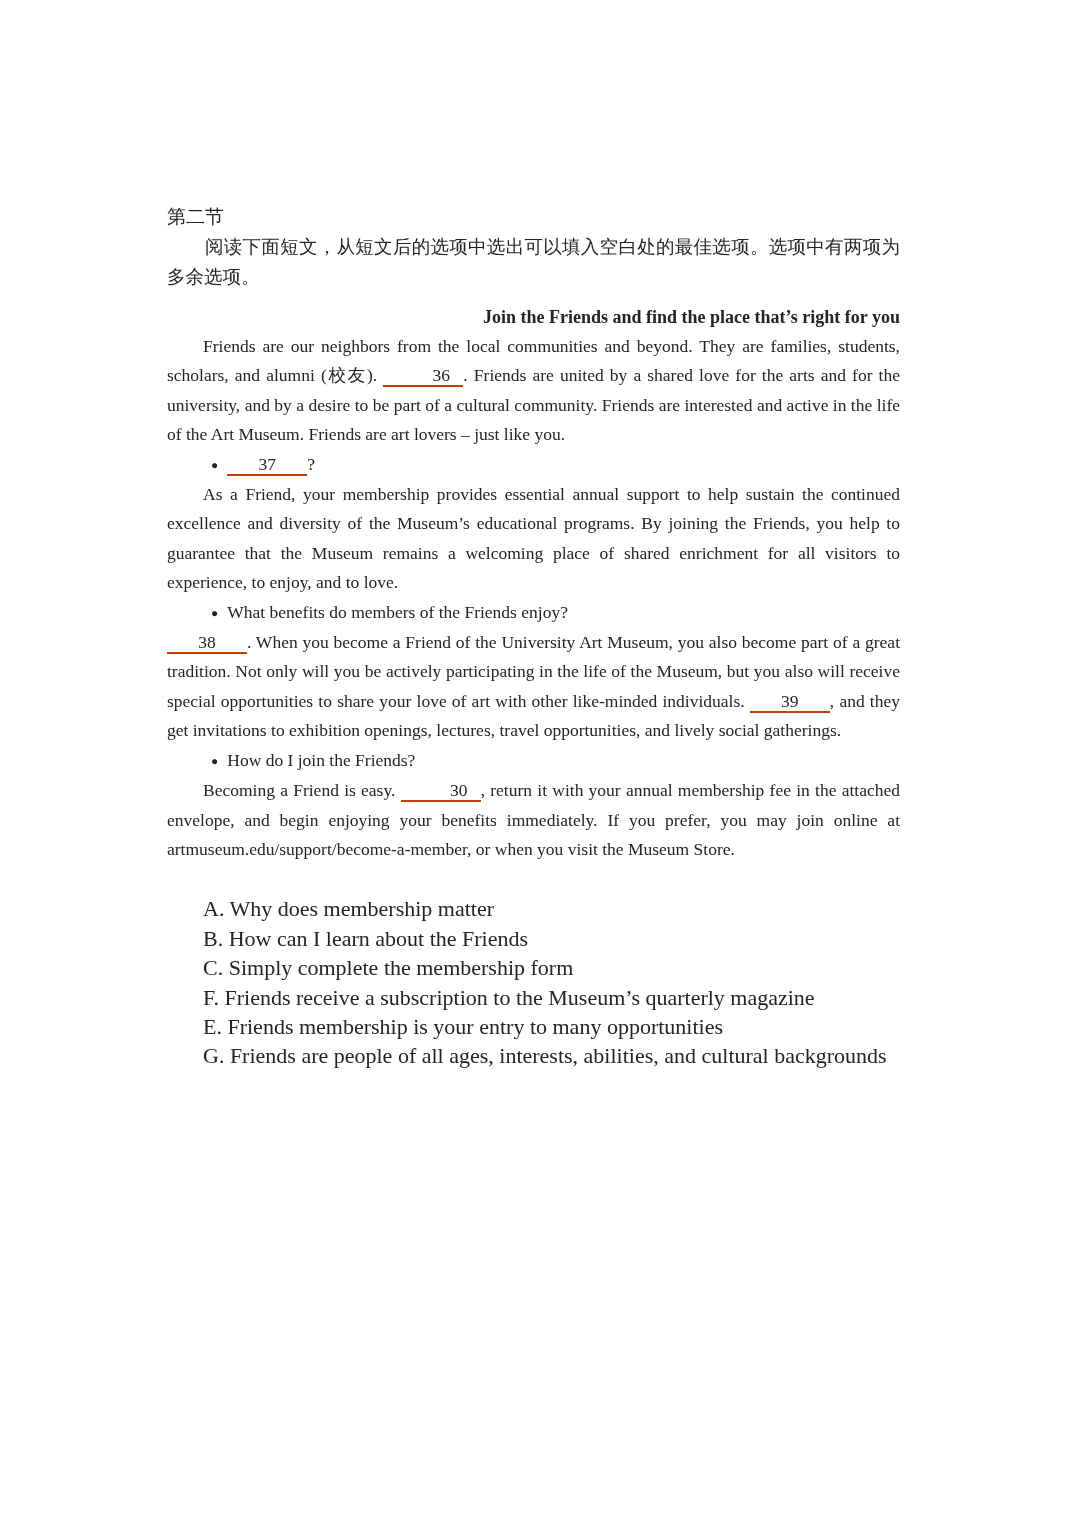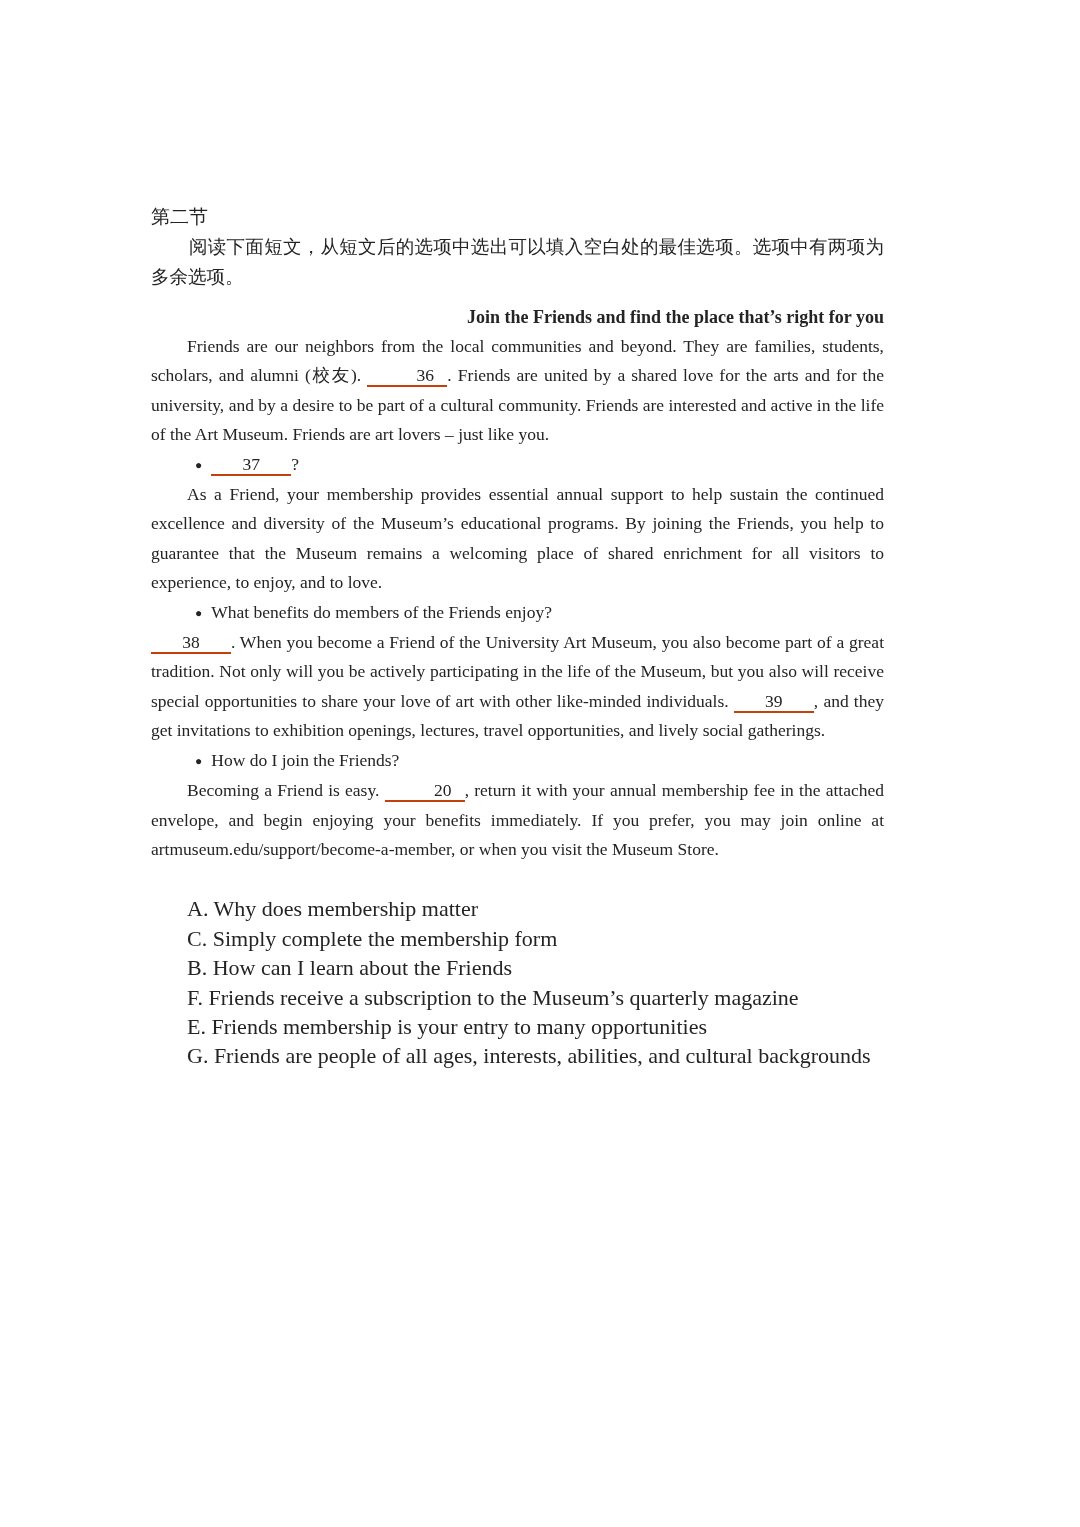--- a/index.html
+++ b/index.html
@@ -11,21 +11,21 @@
     width: 1080px;
     height: 1527px;
     position: relative;
     font-family: "Liberation Serif", "DejaVu Serif", serif;
     color: #242424;
     overflow: hidden;
   }
   .content {
     position: absolute;
     top: 202px;
-    left: 151px;
+    left: 167px;
     width: 733px;
   }
   .section-label {
     font-size: 19px;
     line-height: 30px;
   }
   .instructions {
     margin: 0;
     font-size: 18.5px;
     line-height: 30px;
@@ -86,24 +86,24 @@
 
   <h1 class="title">Join the Friends and find the place that’s right for you</h1>
 
   <div class="passage">
       <p class="para">Friends are our neighbors from the local communities and beyond. They are families, students, scholars, and alumni (校友). <span class="blank">36</span>. Friends are united by a shared love for the arts and for the university, and by a desire to be part of a cultural community. Friends are interested and active in the life of the Art Museum. Friends are art lovers – just like you.</p>
       <p class="bullet-line"><span class="dot">●</span><span class="blank">37</span>?</p>
       <p class="para">As a Friend, your membership provides essential annual support to help sustain the continued excellence and diversity of the Museum’s educational programs. By joining the Friends, you help to guarantee that the Museum remains a welcoming place of shared enrichment for all visitors to experience, to enjoy, and to love.</p>
       <p class="bullet-line"><span class="dot">●</span>What benefits do members of the Friends enjoy?</p>
       <p class="para no-indent"><span class="blank">38</span>. When you become a Friend of the University Art Museum, you also become part of a great tradition. Not only will you be actively participating in the life of the Museum, but you also will receive special opportunities to share your love of art with other like-minded individuals. <span class="blank">39</span>, and they get invitations to exhibition openings, lectures, travel opportunities, and lively social gatherings.</p>
       <p class="bullet-line"><span class="dot">●</span>How do I join the Friends?</p>
-      <p class="para">Becoming a Friend is easy. <span class="blank">20</span>, return it with your annual membership fee in the attached envelope, and begin enjoying your benefits immediately. If you prefer, you may join online at artmuseum.edu/support/become-a-member, or when you visit the Museum Store.</p>
+      <p class="para">Becoming a Friend is easy. <span class="blank">30</span>, return it with your annual membership fee in the attached envelope, and begin enjoying your benefits immediately. If you prefer, you may join online at artmuseum.edu/support/become-a-member, or when you visit the Museum Store.</p>
     </div>
 
   <div class="options">
       <div class="option-line">A. Why does membership matter</div>
+      <div class="option-line">B. How can I learn about the Friends</div>
       <div class="option-line">C. Simply complete the membership form</div>
-      <div class="option-line">B. How can I learn about the Friends</div>
       <div class="option-line">F. Friends receive a subscription to the Museum’s quarterly magazine</div>
       <div class="option-line">E. Friends membership is your entry to many opportunities</div>
       <div class="option-line">G. Friends are people of all ages, interests, abilities, and cultural backgrounds</div>
     </div>
 </div>
 
 </body></html>

